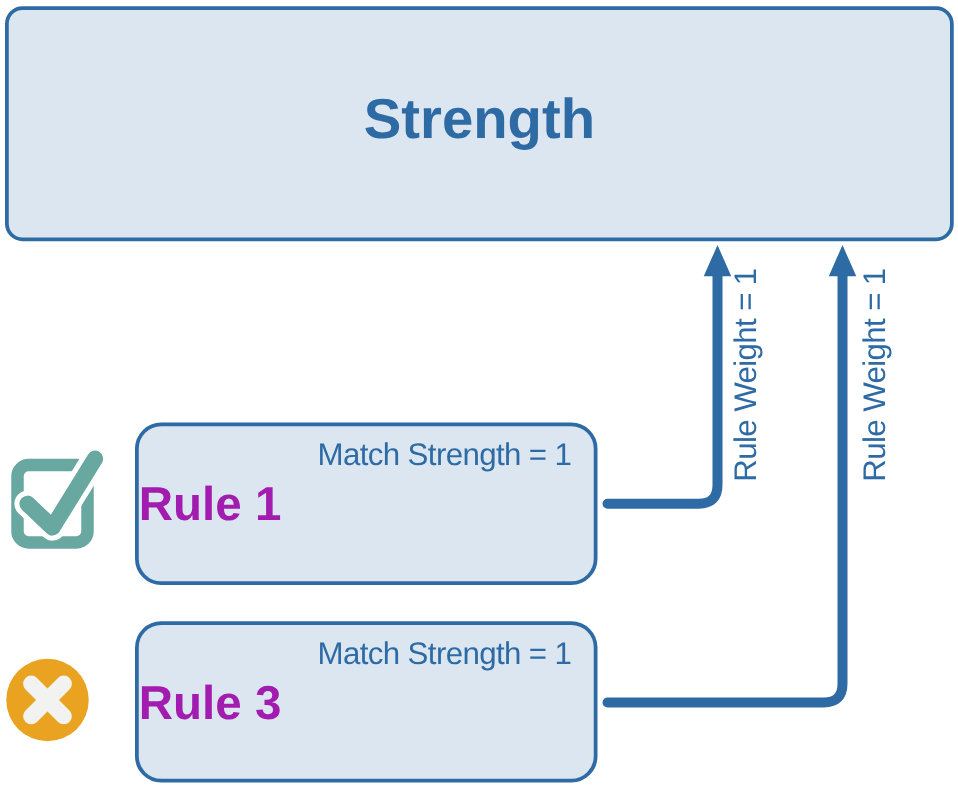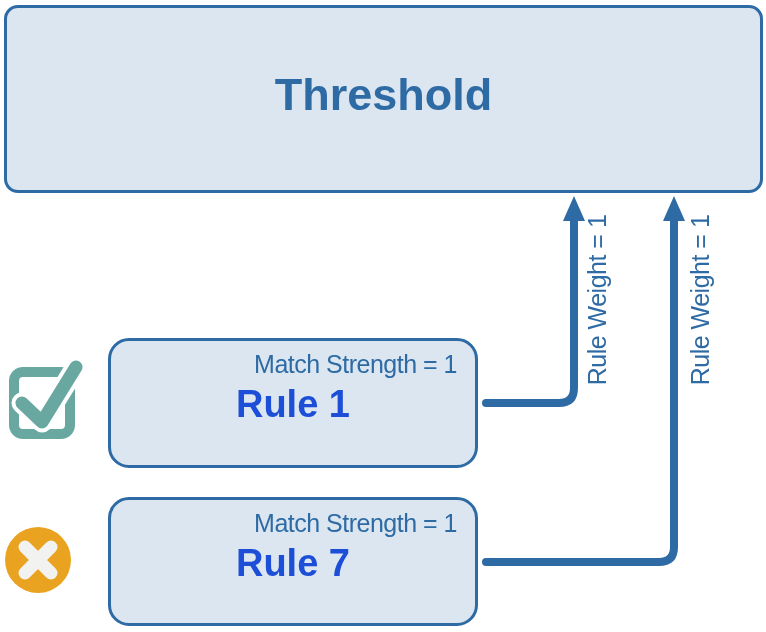--- a/index.html
+++ b/index.html
@@ -26,22 +26,22 @@
   }
 
   .rule-box { left: 108px; width: 370px; border-radius: 21px; }
   .rule-box.r1 { top: 338px; height: 130px; }
   .rule-box.r2 { top: 497px; height: 129px; }
   .match-label {
     position: absolute; top: 9px; right: 18px;
     font-size: 25px; letter-spacing: -0.5px; color: #2E6BA4;
   }
   .rule-name {
-    position: absolute; top: 44px; left: 0; right: 0; text-align: center;
-    font-size: 38px; line-height: 38px; font-weight: bold; color: #1d4ed8;
+    position: absolute; top: 44px; left: 0; right: 0; text-align: left;
+    font-size: 38px; line-height: 38px; font-weight: bold; color: #a21caf;
   }
 
   .weight-label {
     position: absolute; width: 240px; height: 26px; text-align: center;
     font-size: 25px; line-height: 26px; letter-spacing: -0.5px; color: #2E6BA4;
     transform: rotate(-90deg); transform-origin: 50% 50%; z-index: 1;
     white-space: nowrap;
   }
   .weight-label.w1 { left: 477px; top: 287px; }
   .weight-label.w2 { left: 580px; top: 287px; }
@@ -60,31 +60,31 @@
       <path d="M486 403 H559 Q574 403 574 388 V216" fill="none" stroke="#2E6BA4" stroke-width="8" stroke-linecap="round"></path>
       <polygon points="563,221 585,221 574,196" fill="#2E6BA4"></polygon>
     </g>
     <g>
       <path d="M486 562 H659 Q674 562 674 547 V216" fill="none" stroke="#2E6BA4" stroke-width="8" stroke-linecap="round"></path>
       <polygon points="663,221 685,221 674,196" fill="#2E6BA4"></polygon>
     </g>
   </svg>
 
   <div class="box category-box">
-    <div class="category-title">Threshold</div>
+    <div class="category-title">Strength</div>
   </div>
 
   <div class="box rule-box r1">
     <div class="match-label">Match Strength = 1</div>
     <div class="rule-name">Rule 1</div>
   </div>
 
   <div class="box rule-box r2">
     <div class="match-label">Match Strength = 1</div>
-    <div class="rule-name">Rule 7</div>
+    <div class="rule-name">Rule 3</div>
   </div>
 
   <div class="weight-label w1">Rule Weight = 1</div>
   <div class="weight-label w2">Rule Weight = 1</div>
 
   <svg class="status-icon check" width="80" height="80" viewBox="0 0 80 80">
     <rect x="8" y="12" width="56" height="62" rx="9" fill="none" stroke="#69A8A1" stroke-width="10"></rect>
     <path d="M16 43 L36 62 L70 7" fill="none" stroke="#ffffff" stroke-width="21" stroke-linecap="round" stroke-linejoin="round"></path>
     <path d="M16 43 L36 62 L70 7" fill="none" stroke="#69A8A1" stroke-width="13" stroke-linecap="round" stroke-linejoin="round"></path>
   </svg>

